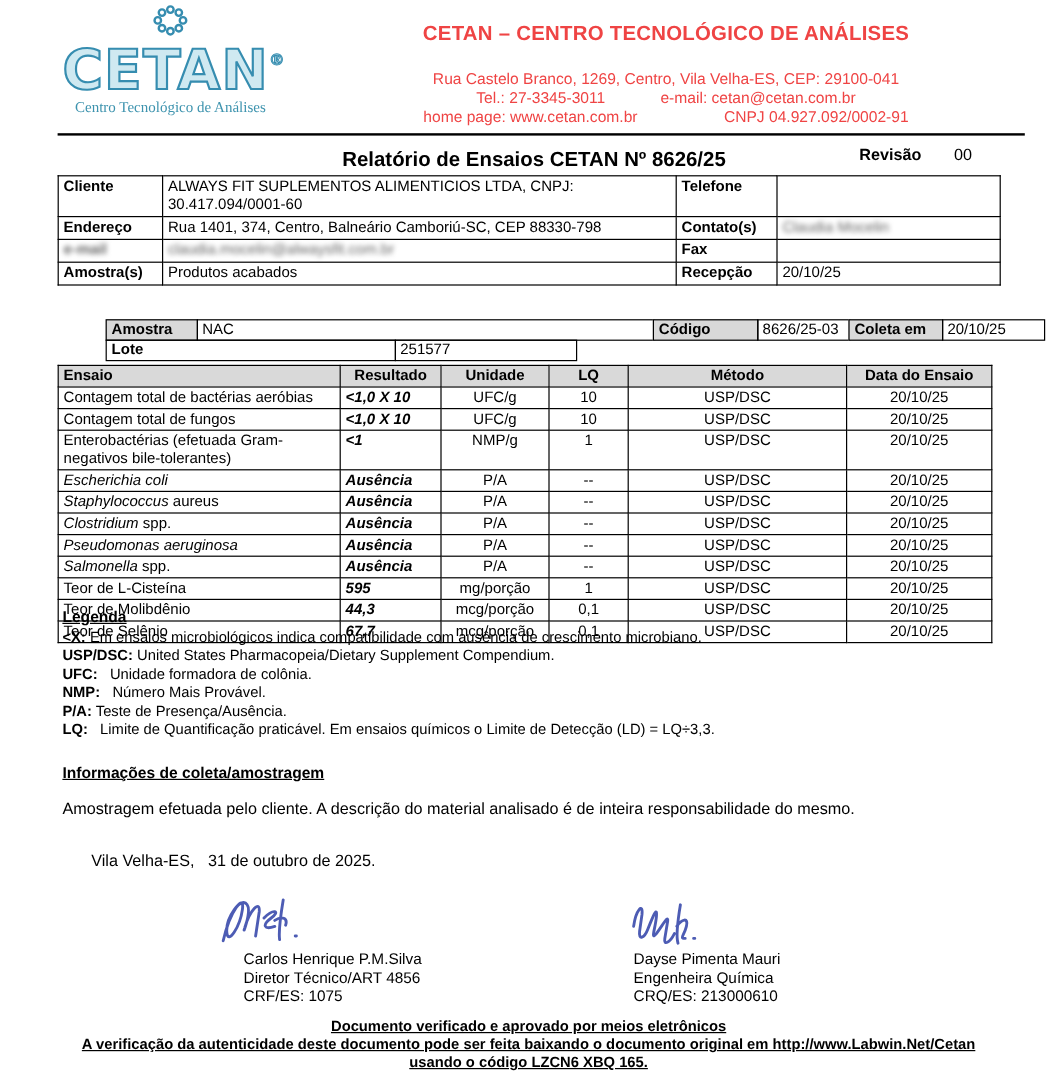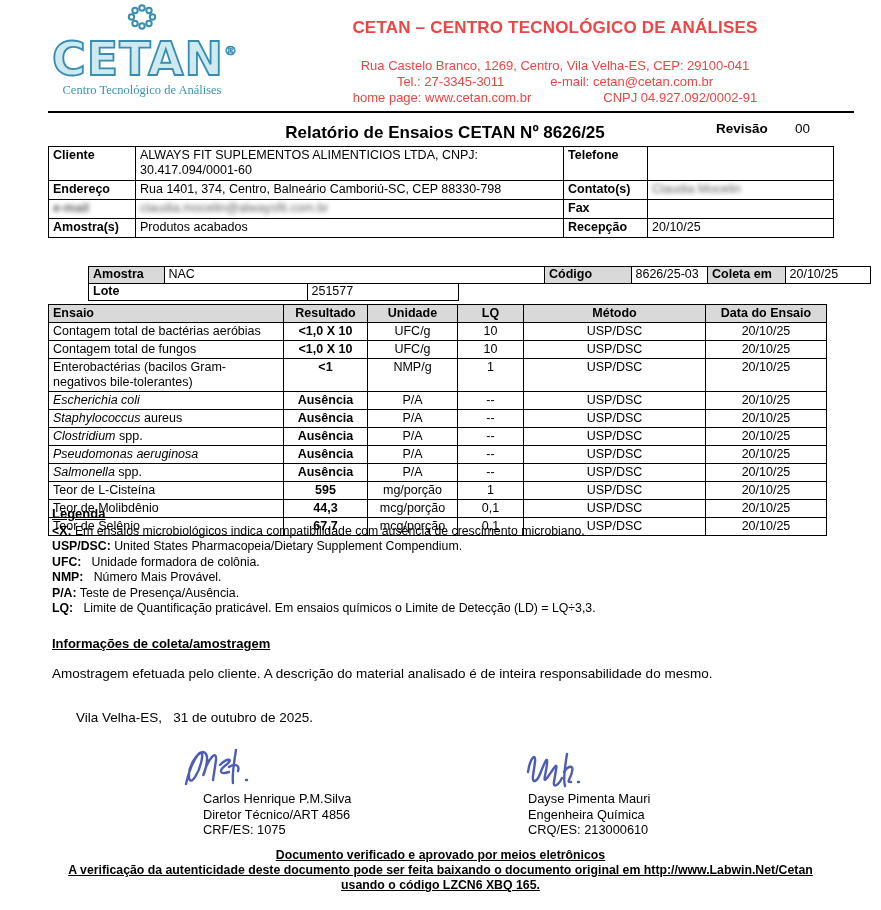--- a/index.html
+++ b/index.html
@@ -43,21 +43,21 @@
   .srow { display:flex;padding-left:40px; }
   .scell { border:1.5px solid #000; margin-left:-1.5px; font-size:12.5px; line-height:15px; height:18px; padding:0 4px; overflow:hidden; white-space:nowrap; }
   .scell:first-child { margin-left:0; }
   .gray { background:#d9d9d9; }
 
   
   .res-tbl { left:48px; top:304px; width:778px; }
   .res-tbl td { font-size:12px; line-height:13.5px; padding:1px 3px; vertical-align:middle; }
   .res-tbl .hd td { background:#d9d9d9; font-weight:bold; text-align:center; }
   .res-tbl .hd td.c-ens { text-align:left; }
-  .res-tbl td.c-res { text-align:center; font-weight:bold; }
+  .res-tbl td.c-res { text-align:left; font-weight:bold;font-style:italic; }
   .res-tbl td.c-uni, .res-tbl td.c-lq, .res-tbl td.c-met, .res-tbl td.c-dat { text-align:center; }
 
   
   .sec-title { font-size:13px; font-weight:bold; text-decoration:underline; }
   .legend-items { left:52px; top:524px; width:800px; font-size:12.3px; }
   .legend-items .li { line-height:15.4px; }
   .legend-items .term { font-weight:bold; }
 
   .info-text { left:52px; top:666px; width:800px; font-size:13.5px; }
   .date-line { left:52px; top:710px; font-size:13.5px;margin-left:24px; }
@@ -150,21 +150,21 @@
 
   <div class="abs srow" style="left:48px; top:266px;">
     <div class="scell gray b" style="width:77px">Amostra</div>
     <div class="scell" style="width:382px">NAC</div>
     <div class="scell gray b" style="width:88px">Código</div>
     <div class="scell" style="width:78px">8626/25-03</div>
     <div class="scell gray b" style="width:79px">Coleta em</div>
     <div class="scell" style="width:86px">20/10/25</div>
   </div>
   <div class="abs srow" style="left:48px; top:282.5px;">
-    <div class="scell b" style="width:220px">Lote</div>
+    <div class="scell b" style="width:242px">Lote</div>
     <div class="scell" style="width:152px">251577</div>
   </div>
 
   <table class="grid abs res-tbl">
     <colgroup>
         <col style="width:235px">
         <col style="width:84px">
         <col style="width:90px">
         <col style="width:66px">
         <col style="width:182px">
@@ -189,21 +189,21 @@
     </tr>
     <tr>
       <td><i></i><span>Contagem total de fungos</span></td>
       <td class="c-res">&lt;1,0 X 10</td>
       <td class="c-uni">UFC/g</td>
       <td class="c-lq">10</td>
       <td class="c-met">USP/DSC</td>
       <td class="c-dat">20/10/25</td>
     </tr>
     <tr>
-      <td><i></i><span>Enterobactérias (bacilos Gram-negativos bile-tolerantes)</span></td>
+      <td><i></i><span>Enterobactérias (efetuada Gram-negativos bile-tolerantes)</span></td>
       <td class="c-res">&lt;1</td>
       <td class="c-uni">NMP/g</td>
       <td class="c-lq">1</td>
       <td class="c-met">USP/DSC</td>
       <td class="c-dat">20/10/25</td>
     </tr>
     <tr>
       <td><i>Escherichia coli</i><span></span></td>
       <td class="c-res">Ausência</td>
       <td class="c-uni">P/A</td>

